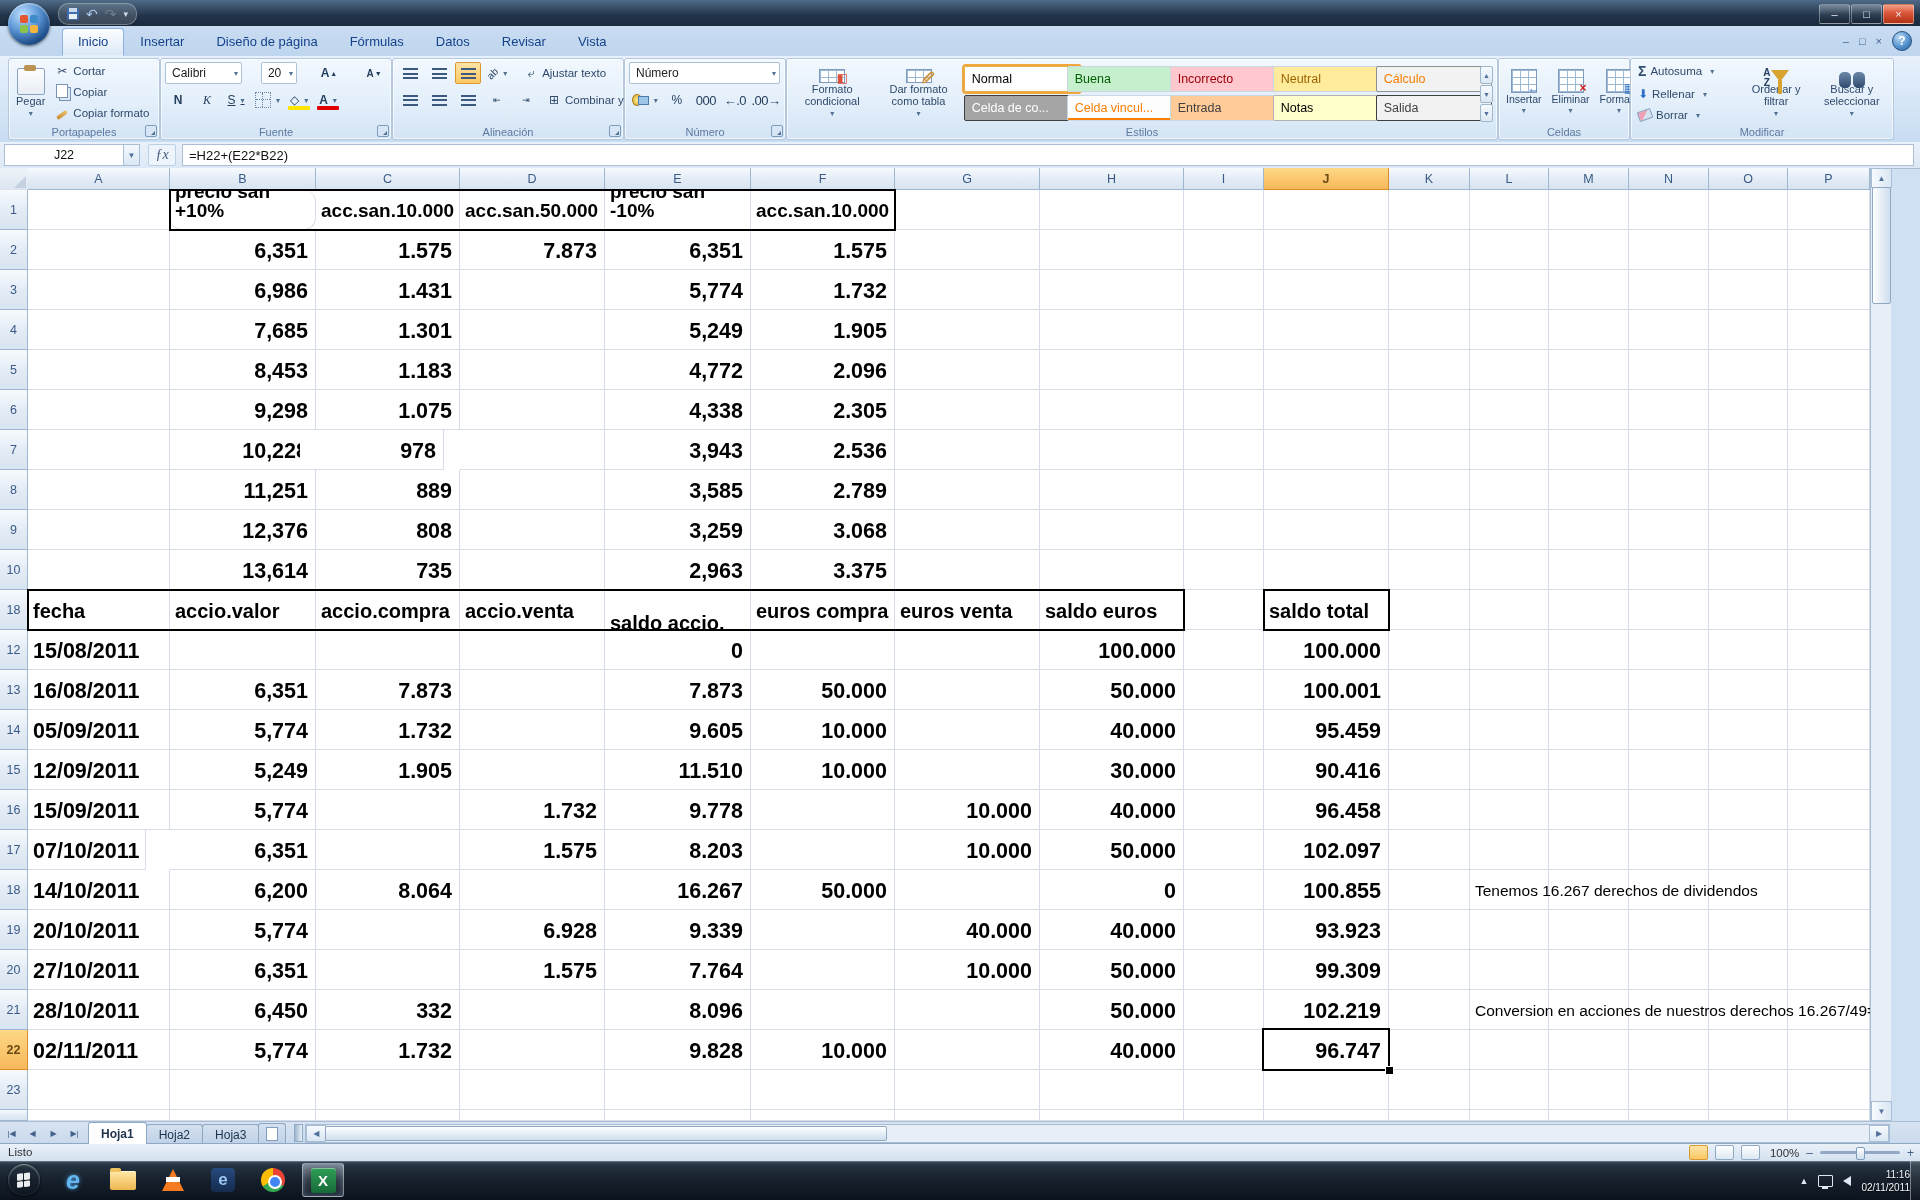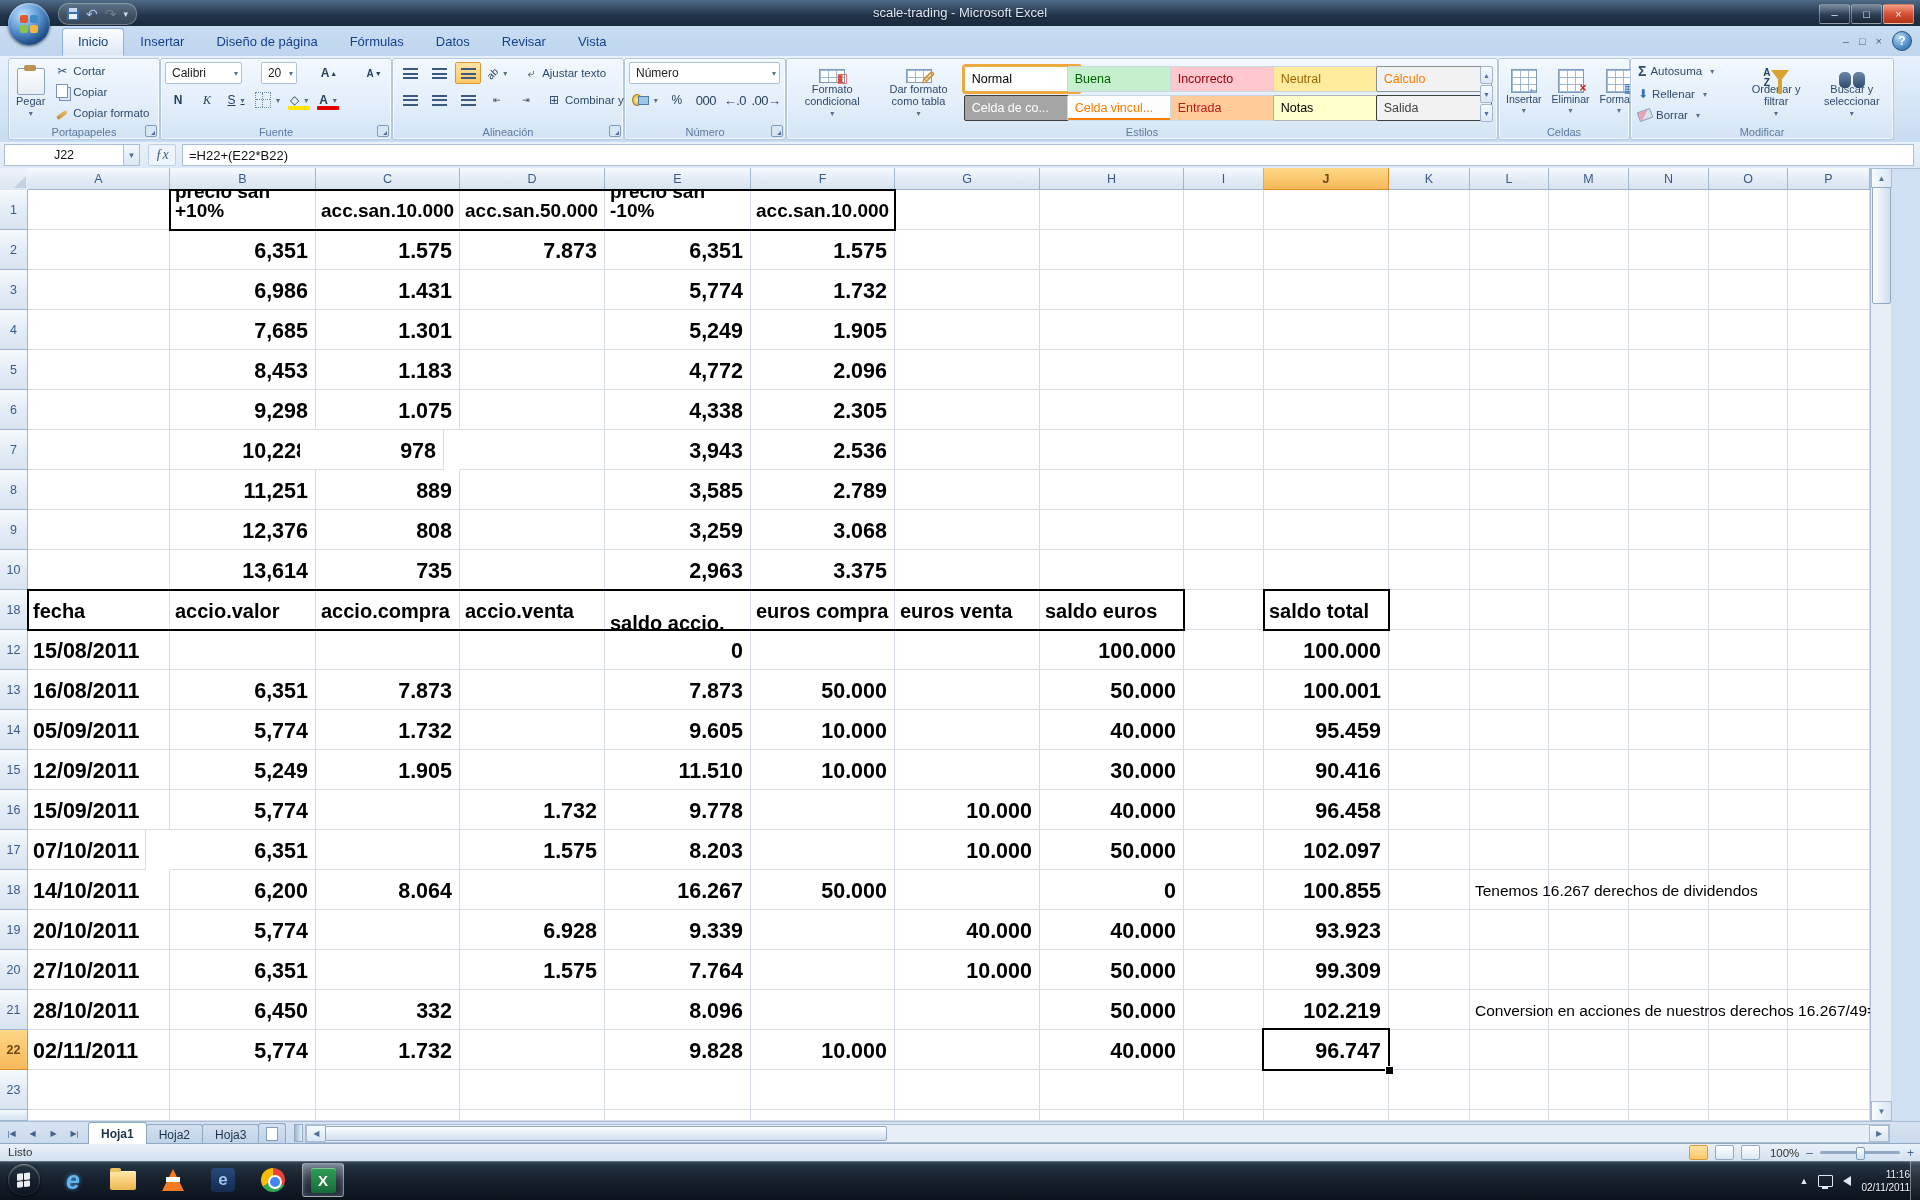--- a/index.html
+++ b/index.html
@@ -217,21 +217,20 @@
 </head>
 <body>
 
 <div id="titlebar">
   <div id="qat">
     <span class="floppy"></span>
     <span class="undo">↶</span>
     <span class="redo">↷</span>
     <span class="qcaret">▾</span>
   </div>
-  <div id="title-text">scale-trading - Microsoft Excel</div>
   <div id="winbtns">
     <span class="wb">–</span>
     <span class="wb">□</span>
     <span class="wb close">×</span>
   </div>
 </div>
 <div id="orb">
   <span class="flower">
     <i style="background:#e4572e"></i>
       <i style="background:#3f8ccb"></i>
@@ -440,21 +439,21 @@
         <span class="bcaret">▾</span>
       </div>
       <div id="chips">
           <div class="chip selected" style="background: rgb(254, 254, 254); color: rgb(0, 0, 0); border-color: rgb(227, 176, 73);">Normal</div>
           <div class="chip" style="background: rgb(198, 239, 206); color: rgb(0, 97, 0);">Buena</div>
           <div class="chip" style="background: rgb(255, 199, 206); color: rgb(156, 0, 6);">Incorrecto</div>
           <div class="chip" style="background: rgb(255, 235, 156); color: rgb(156, 101, 0);">Neutral</div>
           <div class="chip" style="background: rgb(242, 242, 242); color: rgb(250, 125, 0); border-color: rgb(143, 143, 143);">Cálculo</div>
           <div class="chip" style="background: rgb(165, 165, 165); color: rgb(255, 255, 255); border-color: rgb(63, 63, 63);">Celda de co...</div>
           <div class="chip underline" style="background: rgb(253, 253, 253); color: rgb(250, 125, 0);">Celda vincul...</div>
-          <div class="chip" style="background: rgb(255, 203, 153); color: #b91c1c; text-align: right;">Entrada</div>
+          <div class="chip" style="background: rgb(255, 203, 153); color: #404040; text-align: right;">Entrada</div>
           <div class="chip" style="background: rgb(255, 255, 204); color: rgb(0, 0, 0); border-color: rgb(178, 178, 178);">Notas</div>
           <div class="chip" style="background: rgb(242, 242, 242); color: rgb(63, 63, 63); border-color: rgb(63, 63, 63);">Salida</div>
         </div>
       <div class="galscroll">
         <b>▲</b>
         <b>▼</b>
         <b>▼<br></b>
       </div>
     </div>
     <div class="glabel">
@@ -550,21 +549,21 @@
     <div class="colhdr" style="left: 1184px; top: 0px; width: 80px; height: 22px; position: absolute;">I</div>
     <div class="colhdr hsel" style="left: 1264px; top: 0px; width: 125px; height: 22px; position: absolute;">J</div>
     <div class="colhdr" style="left: 1389px; top: 0px; width: 81px; height: 22px; position: absolute;">K</div>
     <div class="colhdr" style="left: 1470px; top: 0px; width: 79px; height: 22px; position: absolute;">L</div>
     <div class="colhdr" style="left: 1549px; top: 0px; width: 80px; height: 22px; position: absolute;">M</div>
     <div class="colhdr" style="left: 1629px; top: 0px; width: 80px; height: 22px; position: absolute;">N</div>
     <div class="colhdr" style="left: 1709px; top: 0px; width: 79px; height: 22px; position: absolute;">O</div>
     <div class="colhdr" style="left: 1788px; top: 0px; width: 82px; height: 22px; position: absolute;">P</div>
     <div class="rowhdr" style="left: 0px; top: 22px; width: 28px; height: 40px; position: absolute;">1</div>
     <div class="cell r1" style="left: 28px; top: 22px; width: 142px; height: 40px; position: absolute;"></div>
-    <div class="cell txt r1" style="left: 170px; top: 22px; width: 146px; height: 40px; position: absolute;">precio san +10%</div>
+    <div class="cell txt r1" style="left: 170px; top: 22px; width: 146px; height: 40px; position: absolute; border-radius: 12px;">precio san +10%</div>
     <div class="cell txt r1" style="left: 316px; top: 22px; width: 144px; height: 40px; position: absolute;">acc.san.10.000</div>
     <div class="cell txt r1" style="left: 460px; top: 22px; width: 145px; height: 40px; position: absolute;">acc.san.50.000</div>
     <div class="cell txt r1" style="left: 605px; top: 22px; width: 146px; height: 40px; position: absolute;">precio san -10%</div>
     <div class="cell txt r1" style="left: 751px; top: 22px; width: 144px; height: 40px; position: absolute;">acc.san.10.000</div>
     <div class="cell r1" style="left: 895px; top: 22px; width: 145px; height: 40px; position: absolute;"></div>
     <div class="cell r1" style="left: 1040px; top: 22px; width: 144px; height: 40px; position: absolute;"></div>
     <div class="cell r1" style="left: 1184px; top: 22px; width: 80px; height: 40px; position: absolute;"></div>
     <div class="cell r1" style="left: 1264px; top: 22px; width: 125px; height: 40px; position: absolute;"></div>
     <div class="cell r1" style="left: 1389px; top: 22px; width: 81px; height: 40px; position: absolute;"></div>
     <div class="cell r1" style="left: 1470px; top: 22px; width: 79px; height: 40px; position: absolute;"></div>

